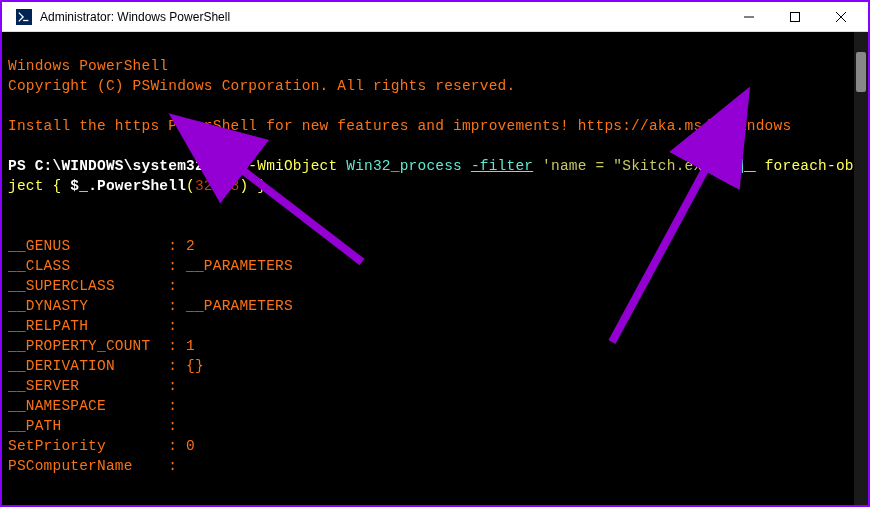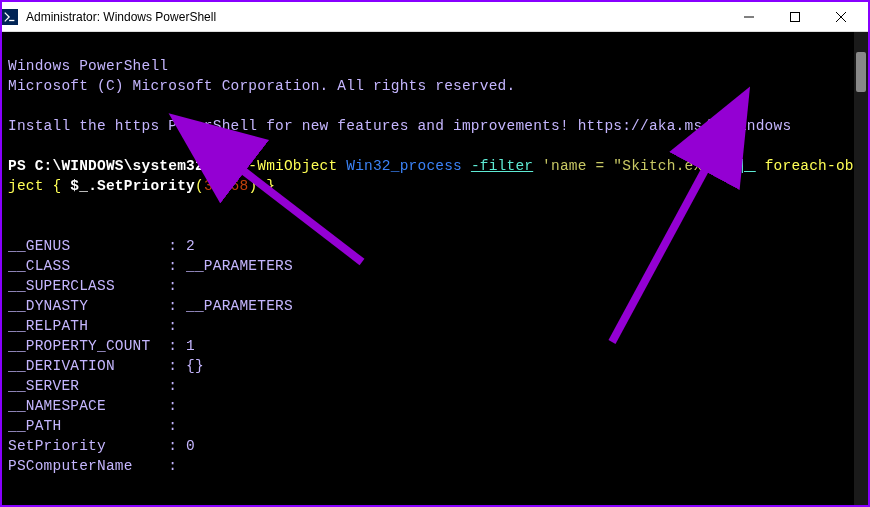--- a/index.html
+++ b/index.html
@@ -16,21 +16,21 @@
     top: 2px; left: 2px; right: 2px; bottom: 2px;
     background: #ffffff;
     display: flex;
     flex-direction: column;
   }
   .titlebar {
     height: 30px;
     background: #ffffff;
     display: flex;
     align-items: center;
-    padding: 0 4px 0 0;
+    padding: 0 4px 0 14px;
     border-bottom: 1px solid #ddd;
     font-family: 'Segoe UI', Tahoma, sans-serif;
     font-size: 12px;
     color: #000;
   }
   .titlebar .icon {
     width: 16px; height: 16px;
     background: #012456;
     margin-right: 8px;
     display: flex;
@@ -66,26 +66,26 @@
   }
   .scrollbar .thumb {
     position: absolute;
     top: 20px; left: 2px;
     width: 10px; height: 40px;
     background: #888;
     border-radius: 2px;
   }
   .c-white   { color: #ffffff; font-weight: bold; }
   .c-yellow  { color: #ffff55; }
-  .c-cyan    { color: #3b82f6; text-align: center; }
+  .c-cyan    { color: #5eead4; text-align: center; }
   .c-gray    { color: #5eead4; text-decoration: underline; }
   .c-darkyel { color: #c8c864; }
   .c-paren   { color: #ffff55; }
   .c-num     { color: #c2410c; }
-  .c-green   { color: #c4b5fd; }
+  .c-green   { color: #f97316; }
 
   .arrow {
     position: absolute;
     pointer-events: none;
   }
   .arrow svg { overflow: visible; }
 </style>
 </head>
 <body>
 
@@ -114,26 +114,26 @@
         <svg viewBox="0 0 10 10">
             <line x1="0" y1="0" x2="10" y2="10"></line>
             <line x1="10" y1="0" x2="0" y2="10"></line>
           </svg>
       </div>
     </div>
   </div>
 
   <div class="terminal">
 <span class="c-green">Windows PowerShell</span>
-<span class="c-green">Microsoft (C) Microsoft Corporation. All rights reserved.</span>
+<span class="c-green">Copyright (C) PSWindows Corporation. All rights reserved.</span>
 
 <span class="c-green">Install the https PowerShell for new features and improvements! https://aka.ms/PSWindows</span>
 
 <span class="c-white">PS C:\WINDOWS\system32&gt;</span> <span class="c-yellow">Get-WmiObject</span> <span class="c-cyan">Win32_process</span> <span class="c-gray">-filter</span> <span class="c-darkyel">'name = "</span><span class="c-darkyel">Skitch.exe</span><span class="c-darkyel">"'</span><span class="c-gray"> | </span> <span class="c-yellow">foreach-ob</span>
-<span class="c-yellow">ject</span><span class="c-yellow"> { </span><span class="c-white">$_</span><span class="c-white">.SetPriority</span><span class="c-paren">(</span><span class="c-num">32768</span><span class="c-paren">)</span><span class="c-yellow"> }</span>
+<span class="c-yellow">ject</span><span class="c-yellow"> { </span><span class="c-white">$_</span><span class="c-white">.PowerShell</span><span class="c-paren">(</span><span class="c-num">32768</span><span class="c-paren">)</span><span class="c-yellow"> }</span>
 
 
 <div style="white-space: pre;"><span class="c-green">__GENUS          </span><span class="c-green"> : </span><span class="c-green">2</span>
 <span class="c-green">__CLASS          </span><span class="c-green"> : </span><span class="c-green">__PARAMETERS</span>
 <span class="c-green">__SUPERCLASS     </span><span class="c-green"> : </span><span class="c-green"></span>
 <span class="c-green">__DYNASTY        </span><span class="c-green"> : </span><span class="c-green">__PARAMETERS</span>
 <span class="c-green">__RELPATH        </span><span class="c-green"> : </span><span class="c-green"></span>
 <span class="c-green">__PROPERTY_COUNT </span><span class="c-green"> : </span><span class="c-green">1</span>
 <span class="c-green">__DERIVATION     </span><span class="c-green"> : </span><span class="c-green">{}</span>
 <span class="c-green">__SERVER         </span><span class="c-green"> : </span><span class="c-green"></span>

